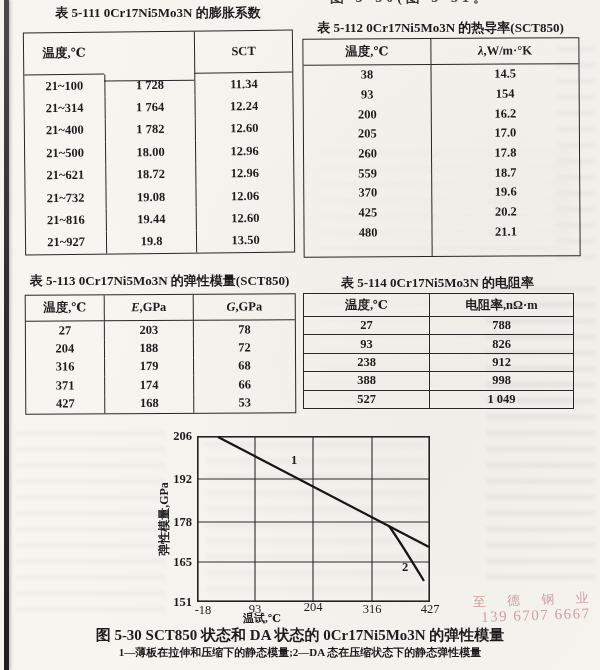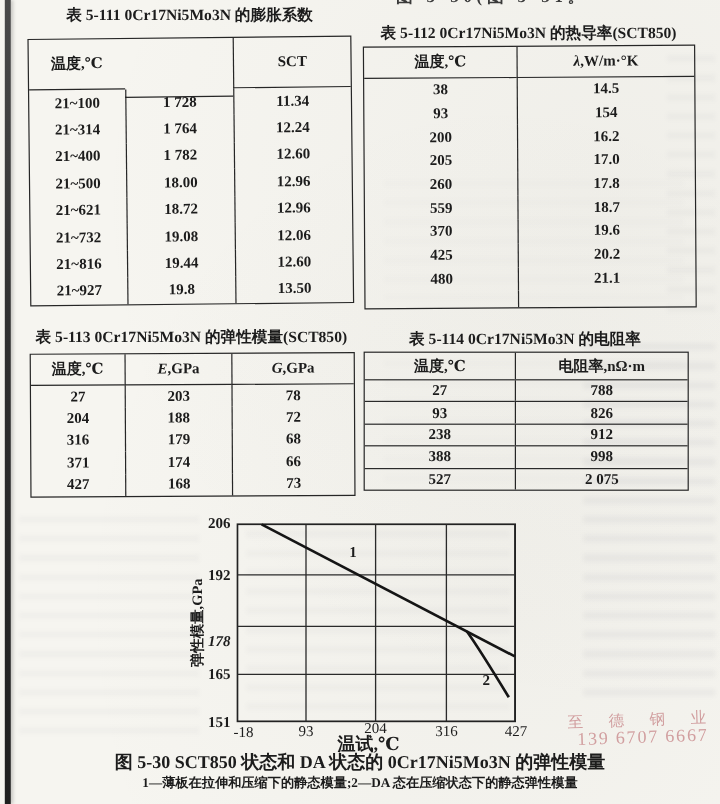--- a/index.html
+++ b/index.html
@@ -31,22 +31,22 @@
         grid-template-rows:26px repeat(5,1fr);transform:rotate(-0.3deg);}
   .t114{left:303px;top:293px;width:269px;height:114px;grid-template-columns:125px 1fr;
         grid-template-rows:22px repeat(5,1fr);}
   .top-clip{position:absolute;left:330px;top:0;width:250px;height:7px;overflow:hidden;}
   .top-clip span{position:relative;top:-11px;display:block;font-size:14px;font-weight:700;
         letter-spacing:4px;color:#3a3a3a;white-space:nowrap;}
   
   .chart-svg{position:absolute;left:197px;top:436px;}
   .ytick{position:absolute;width:32px;text-align:right;font-size:12.5px;font-weight:700;line-height:14px;}
   .xtick{position:absolute;width:40px;text-align:center;font-size:12.5px;font-weight:400;line-height:13px;}
-  .xaxis-label{position:absolute;left:243px;top:611px;width:90px;text-align:right;
-        font-size:15px;font-weight:700;}
+  .xaxis-label{position:absolute;left:243px;top:611px;width:90px;text-align:left;
+        font-size:11px;font-weight:700;}
   .yaxis-label{position:absolute;left:104px;top:512px;width:118px;height:14px;text-align:center;
         font-size:12px;font-weight:700;transform:rotate(-90deg);}
   .curve-label{position:absolute;font-size:12.5px;font-weight:700;}
   .fig-caption{position:absolute;left:60px;top:626px;width:480px;text-align:center;
         font-size:15px;font-weight:700;white-space:nowrap;}
   .fig-legend{position:absolute;left:60px;top:645px;width:480px;text-align:center;
         font-size:11px;font-weight:700;white-space:nowrap;}
   .watermark{position:absolute;left:468px;top:592px;width:135px;color:#cc9193;opacity:.85;
         transform:rotate(-2deg);text-align:center;}
   .watermark .w1{font-size:13px;letter-spacing:9px;line-height:15px;}
@@ -152,44 +152,44 @@
     <div class="c sep">188</div>
     <div class="c sep">72</div>
     <div class="c">316</div>
     <div class="c sep">179</div>
     <div class="c sep">68</div>
     <div class="c">371</div>
     <div class="c sep">174</div>
     <div class="c sep">66</div>
     <div class="c">427</div>
     <div class="c sep">168</div>
-    <div class="c sep">73</div>
+    <div class="c sep">53</div>
   </div>
 
   <div class="tbl-title" style="left:303px;top:274px;width:269px;">表 5-114  0Cr17Ni5Mo3N 的电阻率</div>
   <div class="tbl t114">
     <div class="c h">温度,℃</div>
     <div class="c h sep">电阻率,nΩ·m</div>
     <div class="c rt">27</div>
     <div class="c rt sep">788</div>
     <div class="c rt">93</div>
     <div class="c rt sep">826</div>
     <div class="c rt">238</div>
     <div class="c rt sep">912</div>
     <div class="c rt">388</div>
     <div class="c rt sep">998</div>
     <div class="c rt">527</div>
-    <div class="c rt sep">2 075</div>
+    <div class="c rt sep">1 049</div>
   </div>
 
   <div class="yaxis-label">弹性模量,GPa</div>
 
   <span class="ytick" style="left:160px;top:429px;">206</span>
   <span class="ytick" style="left:160px;top:472px;">192</span>
-  <span class="ytick" style="left:160px;top:527px;font-style:italic;">178</span>
+  <span class="ytick" style="left:160px;top:515px;">178</span>
   <span class="ytick" style="left:160px;top:555px;">165</span>
   <span class="ytick" style="left:160px;top:595px;">151</span>
 
   <svg class="chart-svg" width="233" height="166" viewBox="0 0 233 166">
     <rect x="0.8" y="0.8" width="231.4" height="164.4" fill="none" stroke="#222" stroke-width="1.6"></rect>
     <g stroke="#2a2a2a" stroke-width="1.1">
       <line x1="58" y1="1" x2="58" y2="165"></line>
       <line x1="116" y1="1" x2="116" y2="165"></line>
       <line x1="175" y1="1" x2="175" y2="165"></line>
       <line x1="1" y1="43" x2="232" y2="43"></line>

